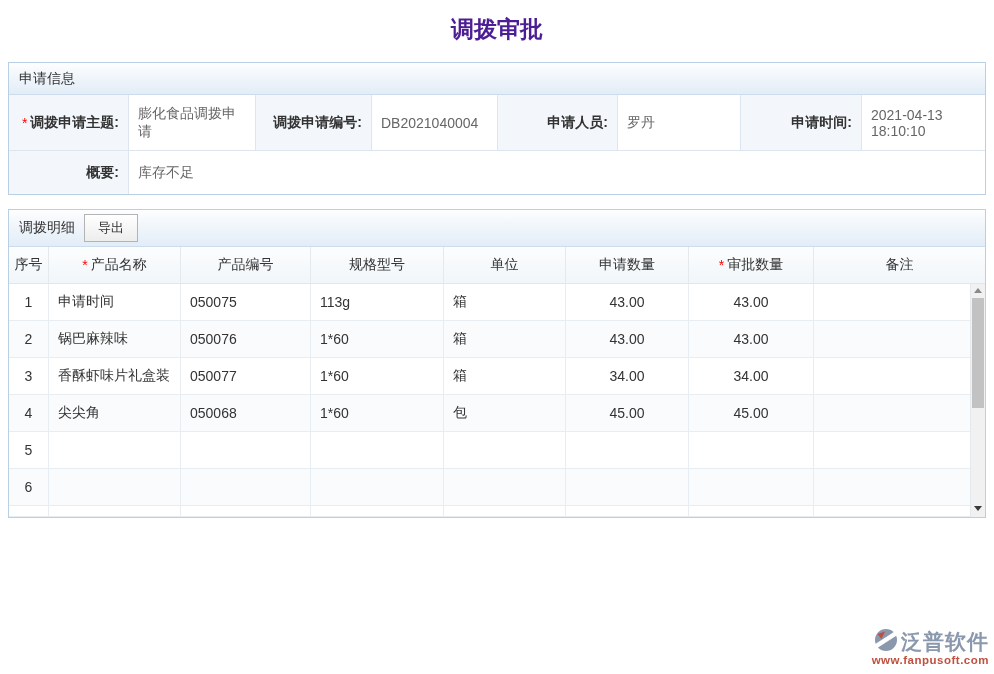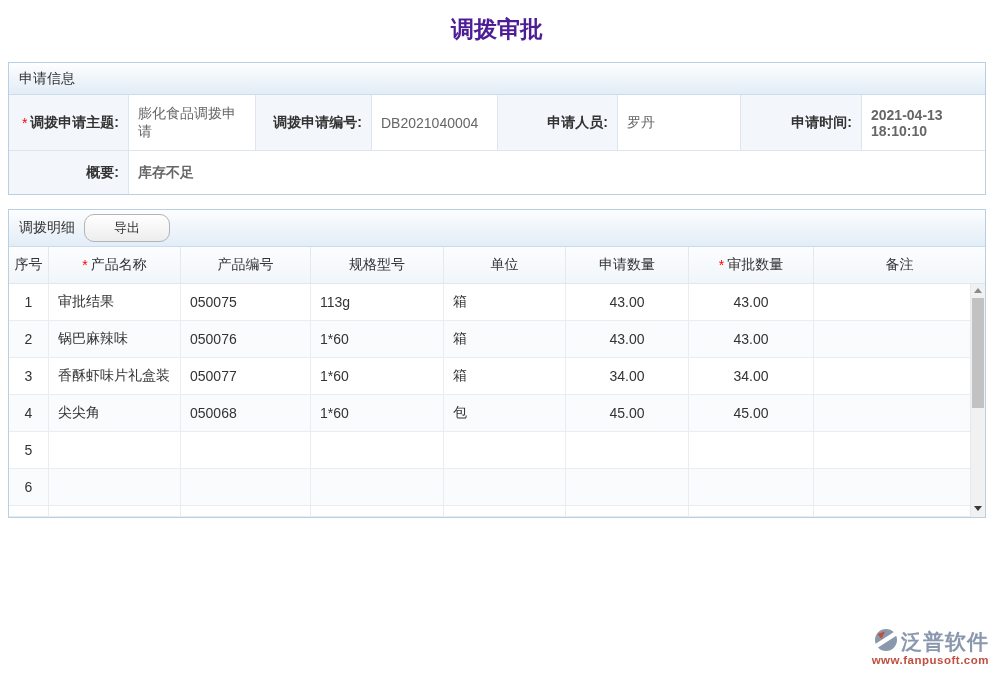--- a/index.html
+++ b/index.html
@@ -17,27 +17,27 @@
   .sec-head.tall { height:37px; }
 
   .fgrid { display:grid; grid-template-columns:120px 127px 116px 126px 120px 123px 121px 1fr; }
   .cell { display:flex; align-items:center; font-size:14px; padding:4px 9px;
           border-right:1px solid #dde6ee; border-bottom:1px solid #dde6ee;
           min-height:56px; background:#fff; overflow:hidden; }
   .cell.r2 { min-height:43px; border-bottom:none; }
   .cell.lbl { justify-content:flex-end; text-align:right; background:#f3f7fb;
               color:#333; font-weight:bold; }
   .cell.val { color:#666; }
-  .cell.last { border-right:none;font-weight:bold; }
+  .cell.last { border-right:none; }
   .cell .req { color:#f00; margin-right:3px; font-weight:normal; }
   .span-rest { grid-column:2 / -1; }
 
-  .btn-export { margin-left:9px; padding:4px 29px; font-size:13px; color:#333;
+  .btn-export { margin-left:9px; padding:4px 13px; font-size:13px; color:#333;
                 background:linear-gradient(180deg,#ffffff,#ededed);
-                border:1px solid #b3b3b3; border-radius:10px; cursor:pointer; }
+                border:1px solid #b3b3b3; border-radius:0; cursor:pointer; }
 
   .dtable { --tcols:40px 132px 130px 133px 122px 123px 125px minmax(0,1fr); }
   .t-head { display:grid; grid-template-columns:var(--tcols); height:37px;
             background:linear-gradient(180deg,#fcfdfe,#f1f6fa);
             border-bottom:1px solid #dfe6ec; }
   .th { display:flex; align-items:center; justify-content:center; font-size:14px;
         color:#333; border-right:1px solid #e4e9ee; overflow:hidden; }
   .th.last { border-right:none; }
   .th .req { color:#f00; margin-right:3px; }
 
@@ -114,21 +114,21 @@
           <span>审批数量</span>
         </div>
       <div class="th last">备注</div>
     </div>
 
     <div class="t-body-wrap">
       <div class="t-body">
 
         <div class="t-row">
           <div class="td c-no">1</div>
-          <div class="td">审批结果</div>
+          <div class="td">申请时间</div>
           <div class="td">050075</div>
           <div class="td">113g</div>
           <div class="td">箱</div>
           <div class="td c-qty">43.00</div>
           <div class="td c-qty">43.00</div>
           <div class="td last"></div>
         </div>
 
         <div class="t-row">
           <div class="td c-no">2</div>

